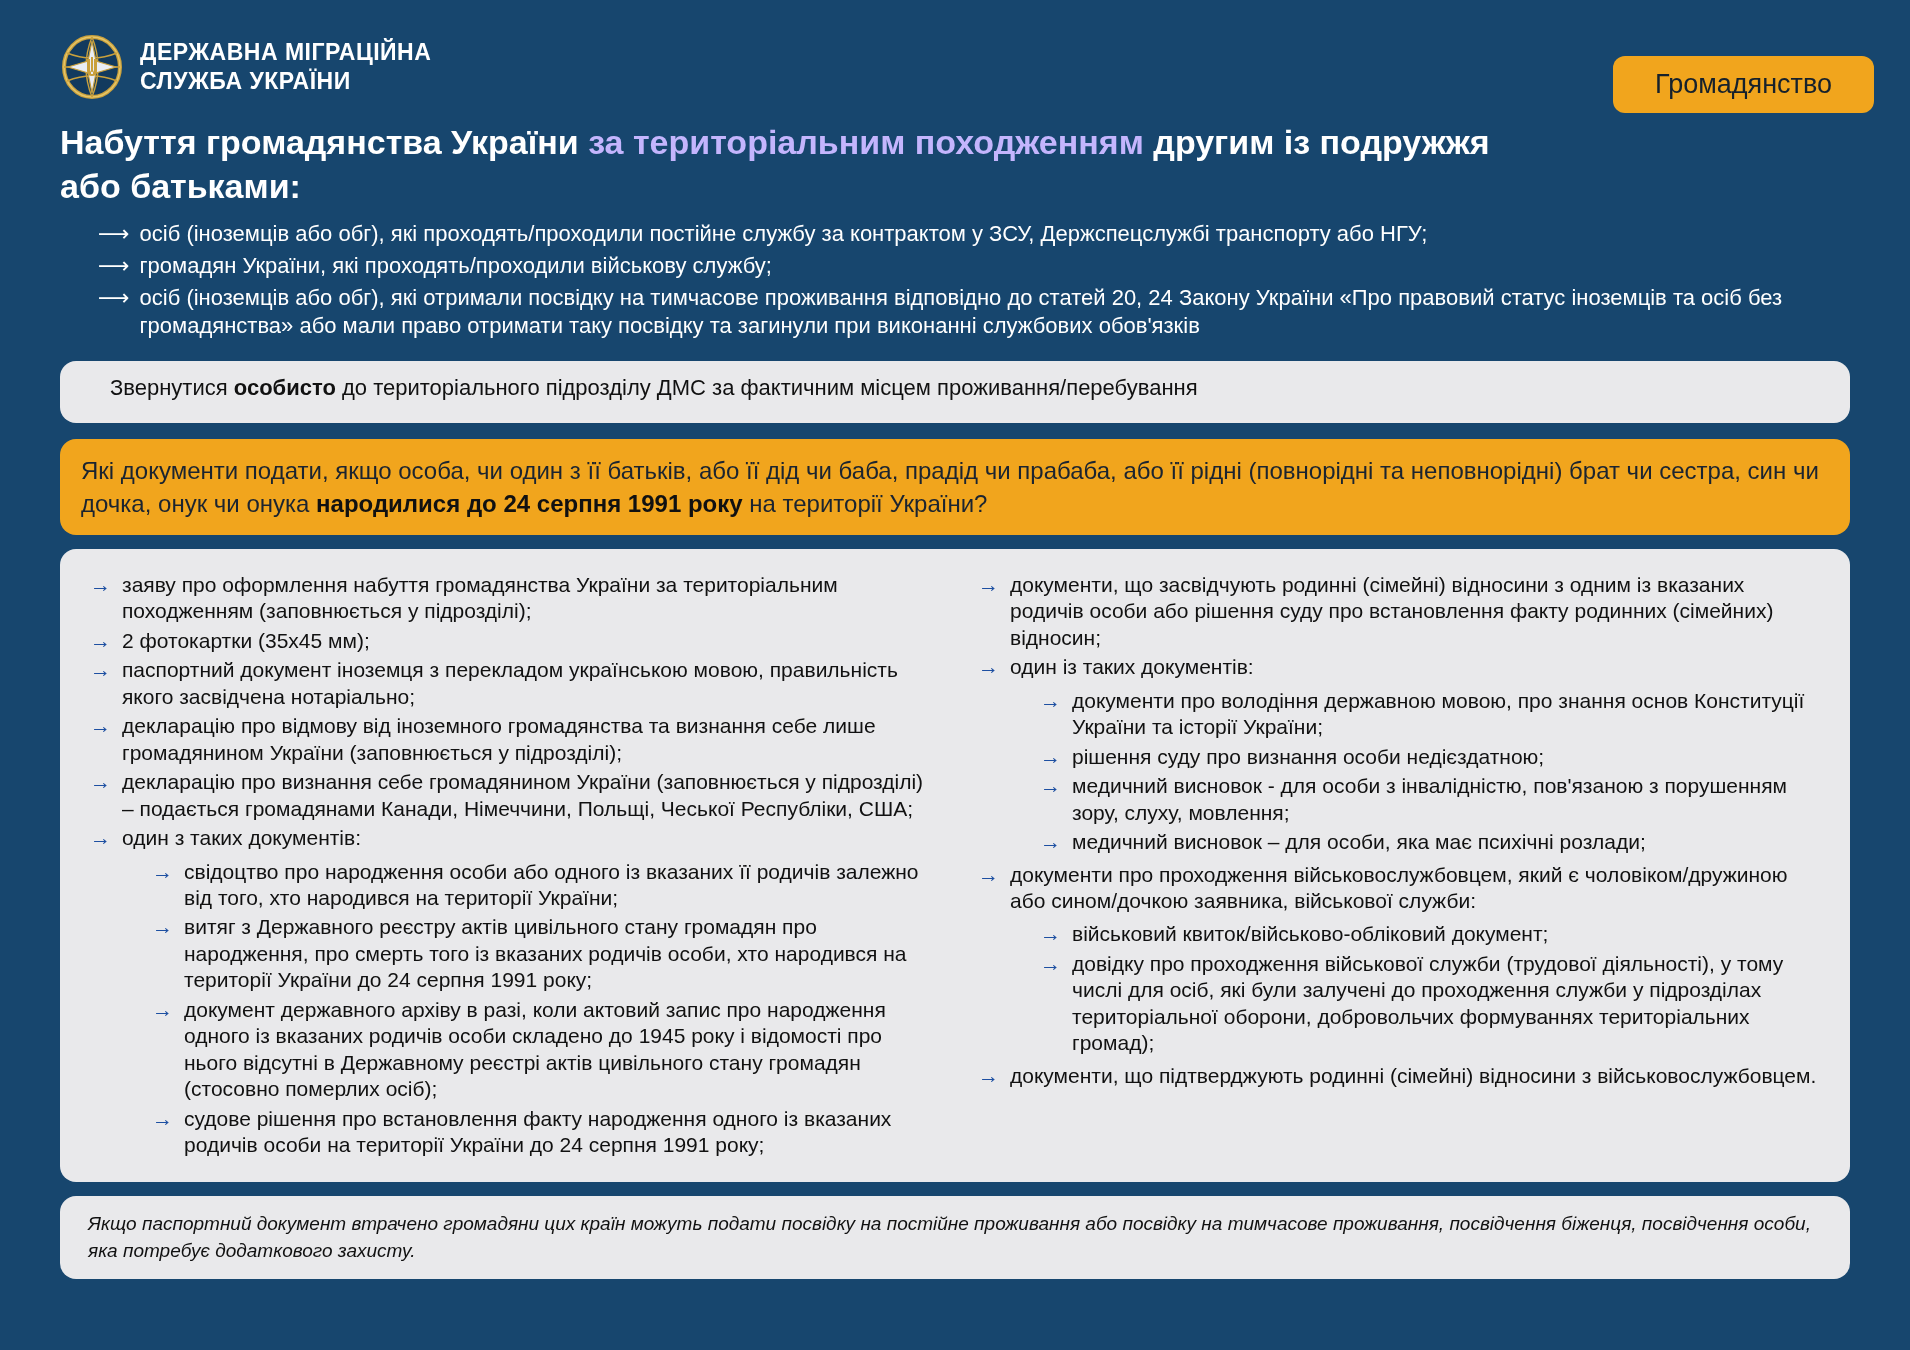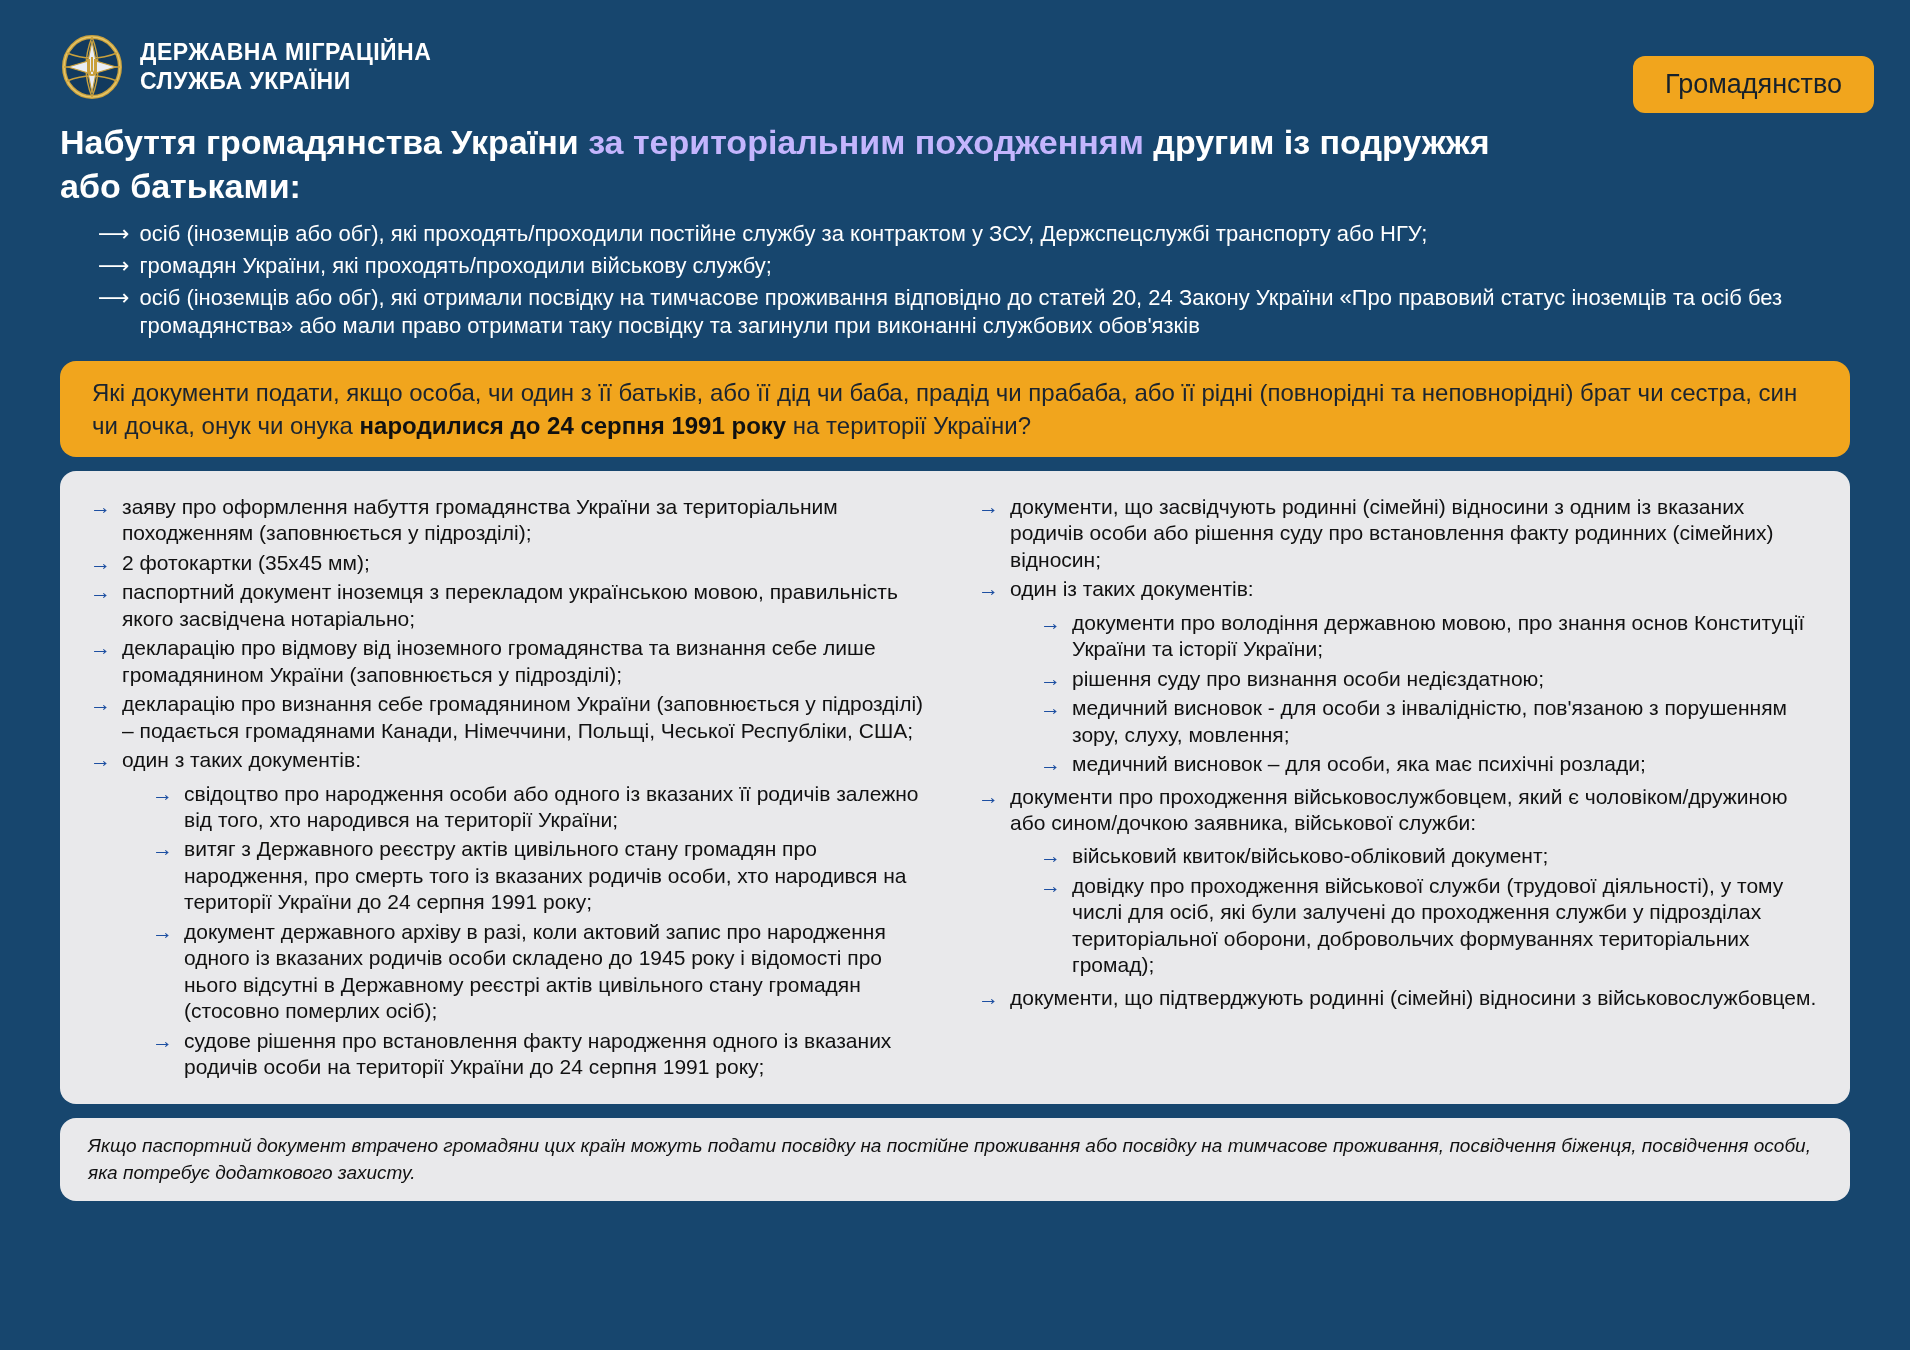--- a/index.html
+++ b/index.html
@@ -4,21 +4,21 @@
 <style>
   html,body{margin:0;padding:0;width:1910px;height:1350px;overflow:hidden;}
   body{background:#17466e;font-family:"Liberation Sans","DejaVu Sans",sans-serif;color:#fff;position:relative;}
   .page{padding:34px 60px 0 60px;box-sizing:border-box;width:1910px;height:1283px;position:relative;}
 
   
   .header{display:flex;align-items:center;gap:16px;height:66px;}
   .logo{width:64px;height:64px;flex:0 0 auto;}
   .orgname{font-size:23px;font-weight:bold;line-height:1.28;letter-spacing:.5px;color:#fff;}
   .badge{position:absolute;top:56px;right:36px;background:#f1a51d;color:#16212c;
-         font-size:27px;font-weight:500;padding:13px 32px;border-radius:12px;cursor:pointer;}
+         font-size:27px;font-weight:500;padding:13px 42px;border-radius:12px;cursor:pointer;}
 
   
   .title{margin-top:20px;font-size:34px;font-weight:bold;line-height:1.3;max-width:1460px;color:#fff;}
   .title .hl{color:#c4b5fd;}
 
   
   .intro-list{margin:12px 0 0 38px;font-size:22px;line-height:1.3;}
   .intro-list .doc-item{margin:3px 0;}
   .intro-list .arrow{color:#fff;font-weight:normal;font-size:22px;margin-right:10px;}
 
@@ -27,21 +27,21 @@
   .arrow{flex:0 0 auto;}
   .doc-body{flex:1 1 auto;}
 
   
   .graybox{background:#e9e9eb;border-radius:16px;color:#16212c;}
   .where-box{margin-top:20px;}
   .where-tab{display:inline-block;background:#f1a51d;border-radius:14px;padding:13px 26px;
              font-size:24px;font-weight:bold;color:#16212c;}
   .where-body{padding:14px 20px 22px 50px;font-size:22px;color:#111;}
 
-  .question-box{margin-top:16px;background:#f1a51d;border-radius:16px;padding:15px 32px;
+  .question-box{margin-top:16px;background:#f1a51d;border-radius:16px;padding:15px 21px;
                 color:#1b2430;font-size:24px;font-weight:500;line-height:1.38;}
   .question-box b{font-weight:bold;color:#111;}
 
   
   .docs-box{margin-top:14px;padding:20px 30px 18px 30px;display:flex;gap:46px;}
   .doc-col{flex:1 1 0;font-size:21px;line-height:1.26;color:#111;}
   .doc-col .doc-item{margin:3px 0;}
   .doc-col .arrow{color:#1d4fa1;font-weight:bold;margin-right:11px;font-size:21px;}
   .doc-sub{margin:7px 0 2px 30px;}
   .doc-sub .doc-item{margin:3px 0;}
@@ -84,20 +84,23 @@
         <span class="arrow">⟶</span>
         <div class="doc-body">громадян України, які проходять/проходили військову службу;</div>
       </div>
       <div class="doc-item">
         <span class="arrow">⟶</span>
         <div class="doc-body">осіб (іноземців або обг), які отримали посвідку на тимчасове проживання відповідно до статей 20, 24 Закону України «Про правовий статус іноземців та осіб без громадянства» або мали право отримати таку посвідку та загинули при виконанні службових обов'язків</div>
       </div>
     </div>
 
   <div class="graybox where-box">
+    <div class="where-body">
+      <span>Звернутися </span><b>особисто</b><span> до територіального підрозділу ДМС за фактичним місцем проживання/перебування</span>
+    </div>
   </div>
 
   <div class="question-box">
     <span>Які документи подати, якщо особа, чи один з її батьків, або її дід чи баба, прадід чи прабаба, або її рідні (повнорідні та неповнорідні) брат чи сестра, син чи дочка, онук чи онука </span><b>народилися до 24 серпня 1991 року</b><span> на території України?</span>
   </div>
 
   <div class="graybox docs-box">
     <div class="doc-col">
         <div class="doc-item">
           <span class="arrow">→</span>

